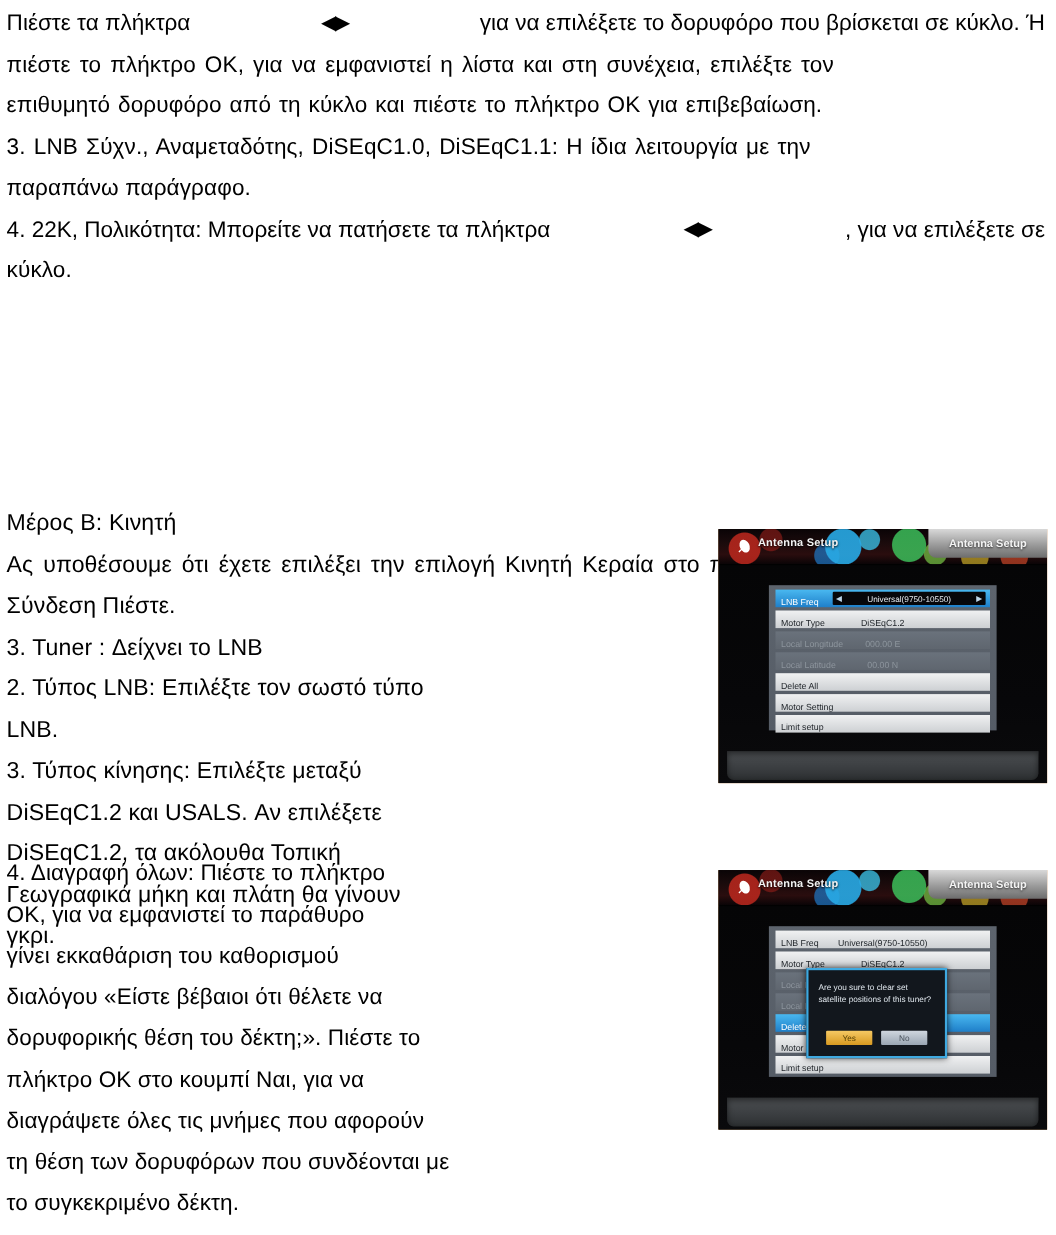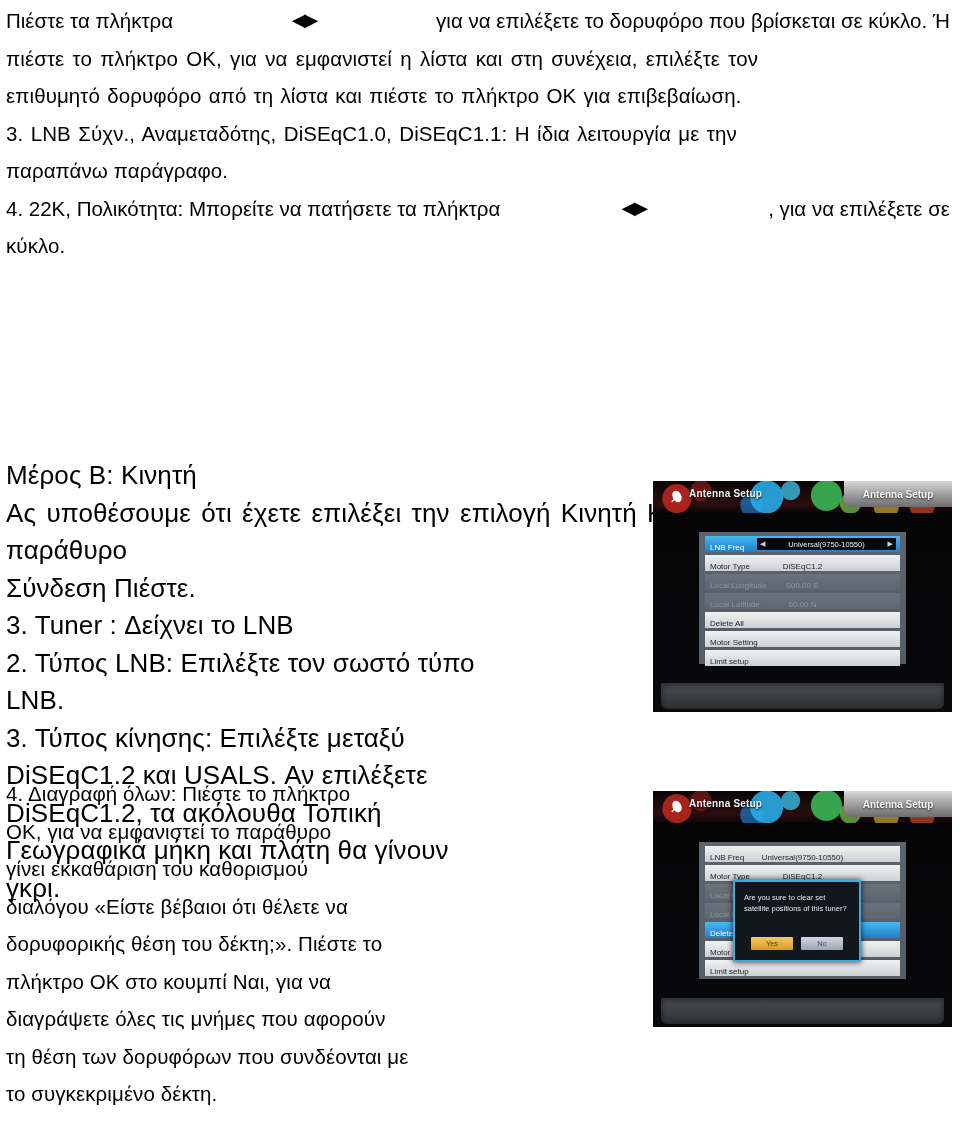--- a/index.html
+++ b/index.html
@@ -50,21 +50,21 @@
   .jrow > span { white-space: pre; }
 
   
   .block-mid {
     position: absolute;
     left: 6px;
     top: 457px;
     width: 430px;
   }
   .block-mid .ln,
-  .block-mid .jrow { font-size: 26px; line-height: 37.5px; }
+  .block-mid .jrow { font-size: 21px; line-height: 37.5px; }
 
   
   .block-bottom {
     position: absolute;
     left: 6px;
     top: 775px;
     width: 430px;
   }
   .block-bottom .ln,
   .block-bottom .jrow { font-size: 20.5px; line-height: 37.5px; }
@@ -263,21 +263,21 @@
 
   <div class="block-top">
 
     <div class="jrow">
       <span>Πιέστε τα πλήκτρα</span>
       <span class="arrows">◀▶</span>
       <span>για να επιλέξετε το δορυφόρο που βρίσκεται σε κύκλο. Ή</span>
     </div>
 
     <div class="ln" style="text-align:justify; word-spacing:2.4px;">πιέστε το πλήκτρο ΟΚ, για να εμφανιστεί η λίστα και στη συνέχεια, επιλέξτε τον</div>
-    <div class="ln" style="word-spacing:1.4px;">επιθυμητό δορυφόρο από τη λίστα και πιέστε το πλήκτρο ΟΚ για επιβεβαίωση.</div>
+    <div class="ln" style="word-spacing:1.4px;">επιθυμητό δορυφόρο από τη κύκλο και πιέστε το πλήκτρο ΟΚ για επιβεβαίωση.</div>
     <div class="ln" style="word-spacing:1.6px;">3. LNB Σύχν., Αναμεταδότης, DiSEqC1.0, DiSEqC1.1: Η ίδια λειτουργία με την</div>
     <div class="ln">παραπάνω παράγραφο.</div>
 
     <div class="jrow">
       <span>4. 22K, Πολικότητα: Μπορείτε να πατήσετε τα πλήκτρα</span>
       <span class="arrows">◀▶</span>
       <span>, για να επιλέξετε σε</span>
     </div>
 
     <div class="ln">κύκλο.</div>

